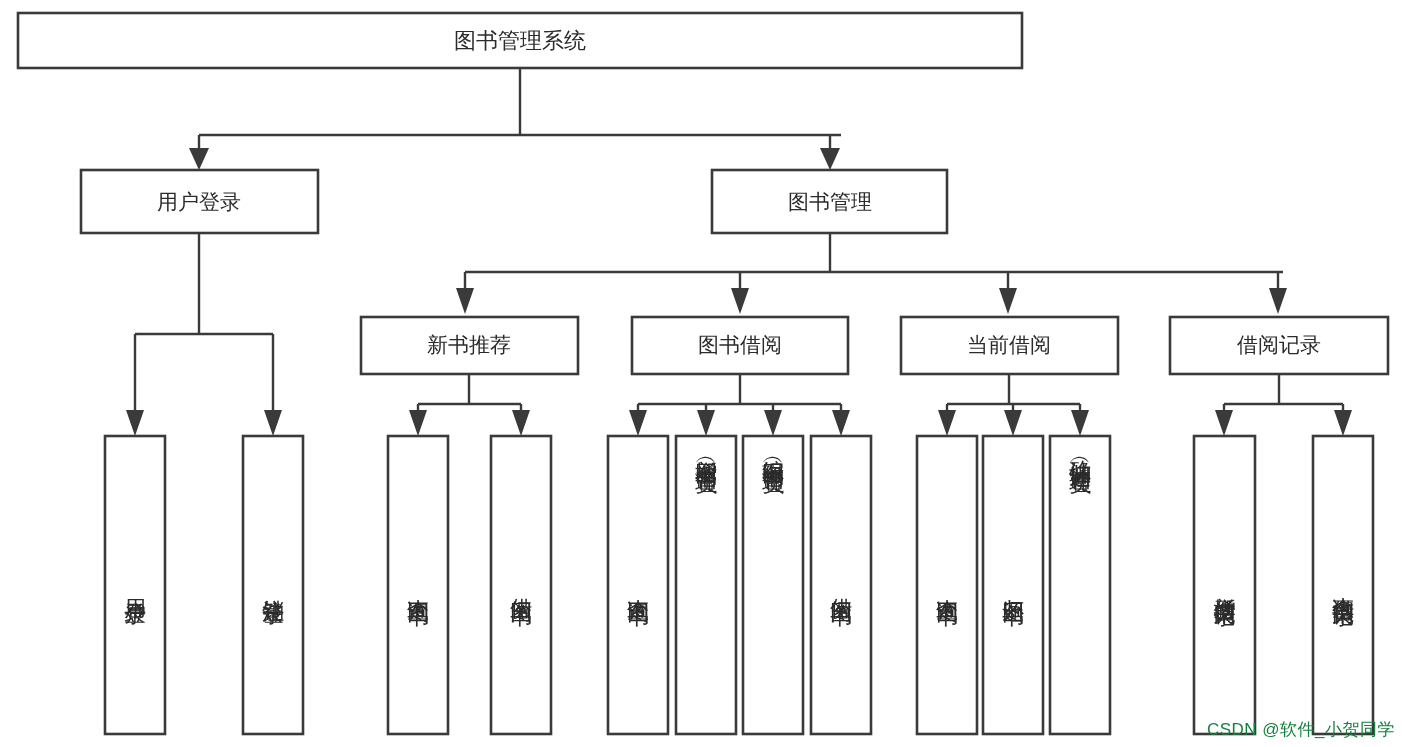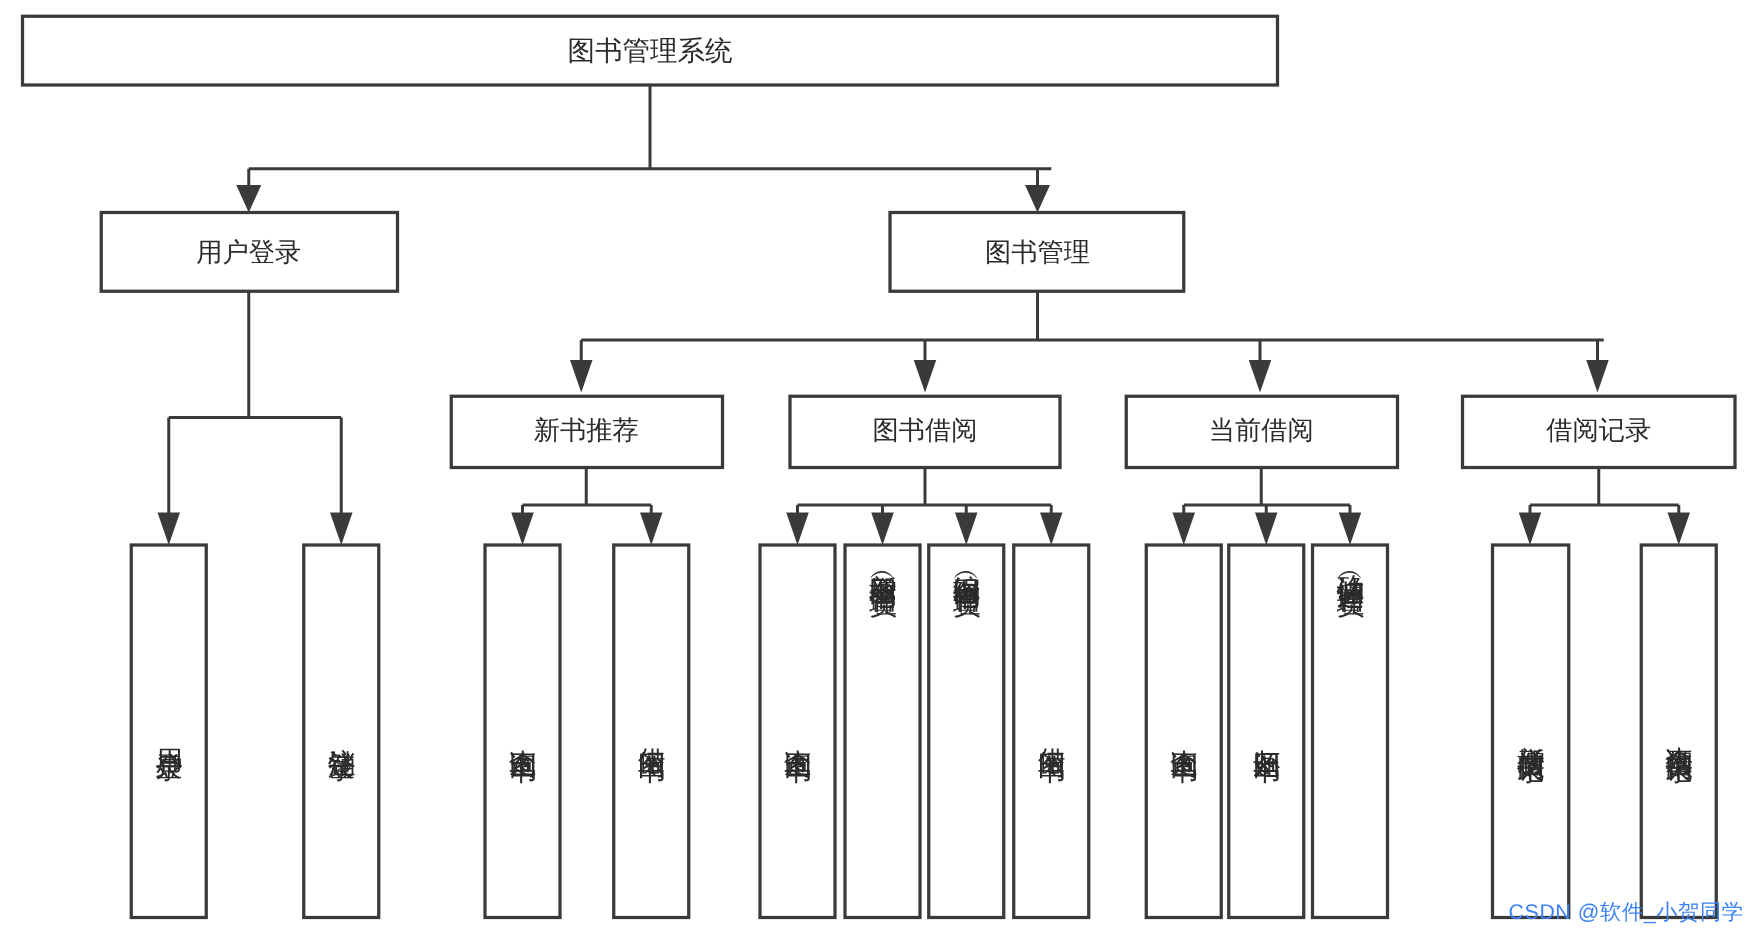--- a/index.html
+++ b/index.html
@@ -51,21 +51,21 @@
   .arrow-head {
     fill: #3a3a3a;
     stroke: none;
   }
   .watermark {
     position: absolute;
     right: 10px;
     bottom: 6px;
     font-family: "Liberation Sans", "DejaVu Sans", sans-serif;
     font-size: 17px;
-    color: #3b82f6;
+    color: #15803d;
     letter-spacing: 0.5px;
     white-space: nowrap;
     user-select: none;
   }
 </style>
 </head>
 <body>
 
 <div id="diagram-root">
 

